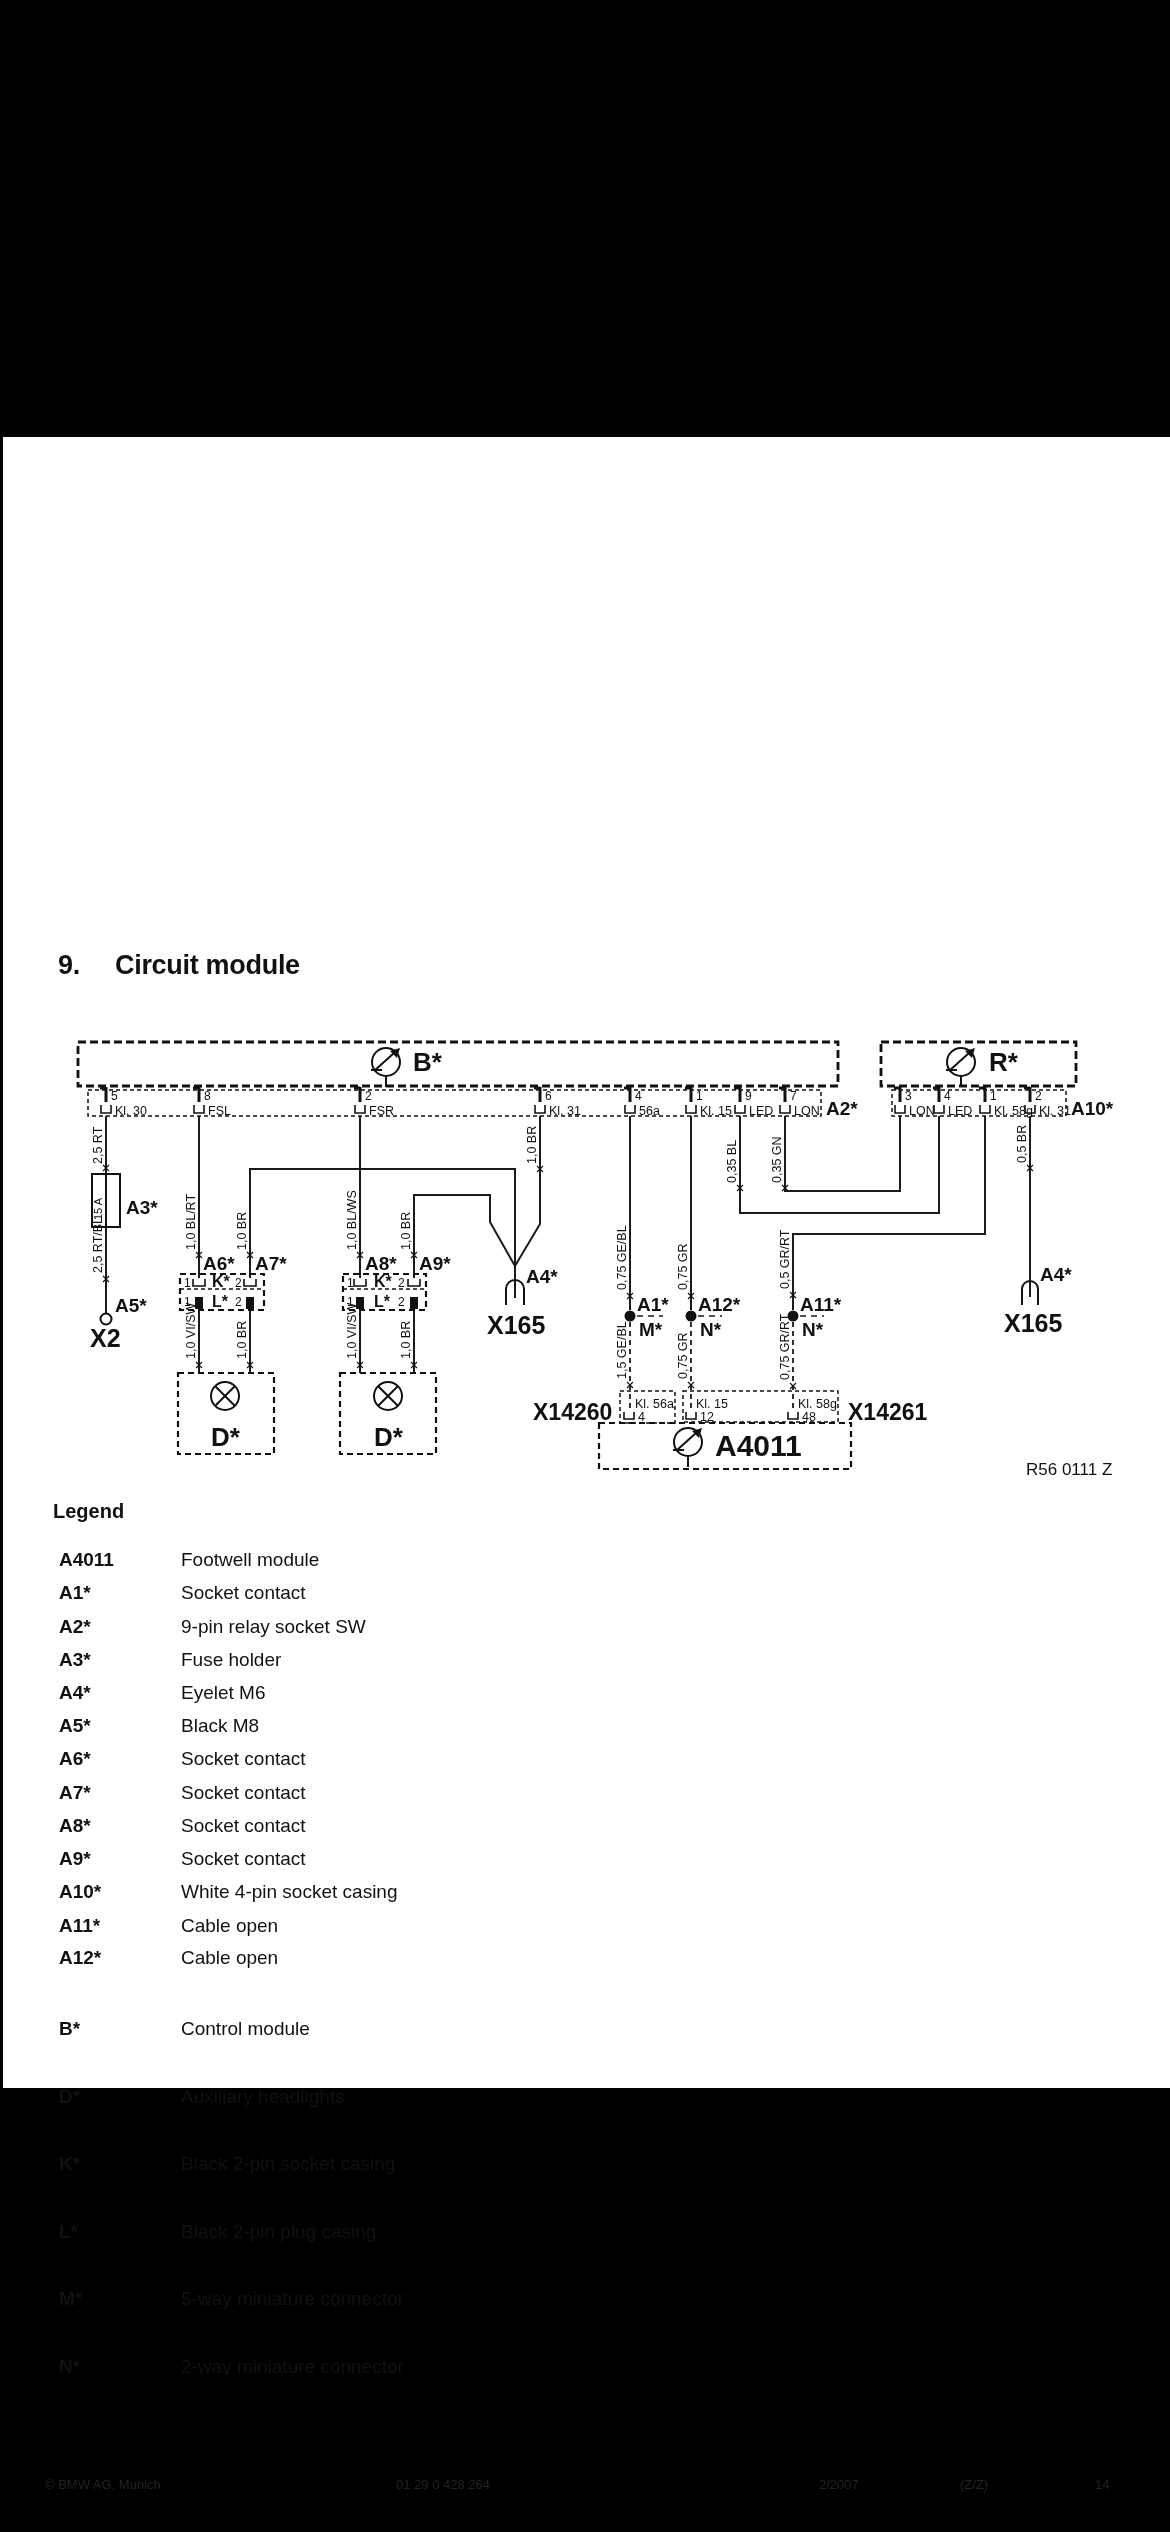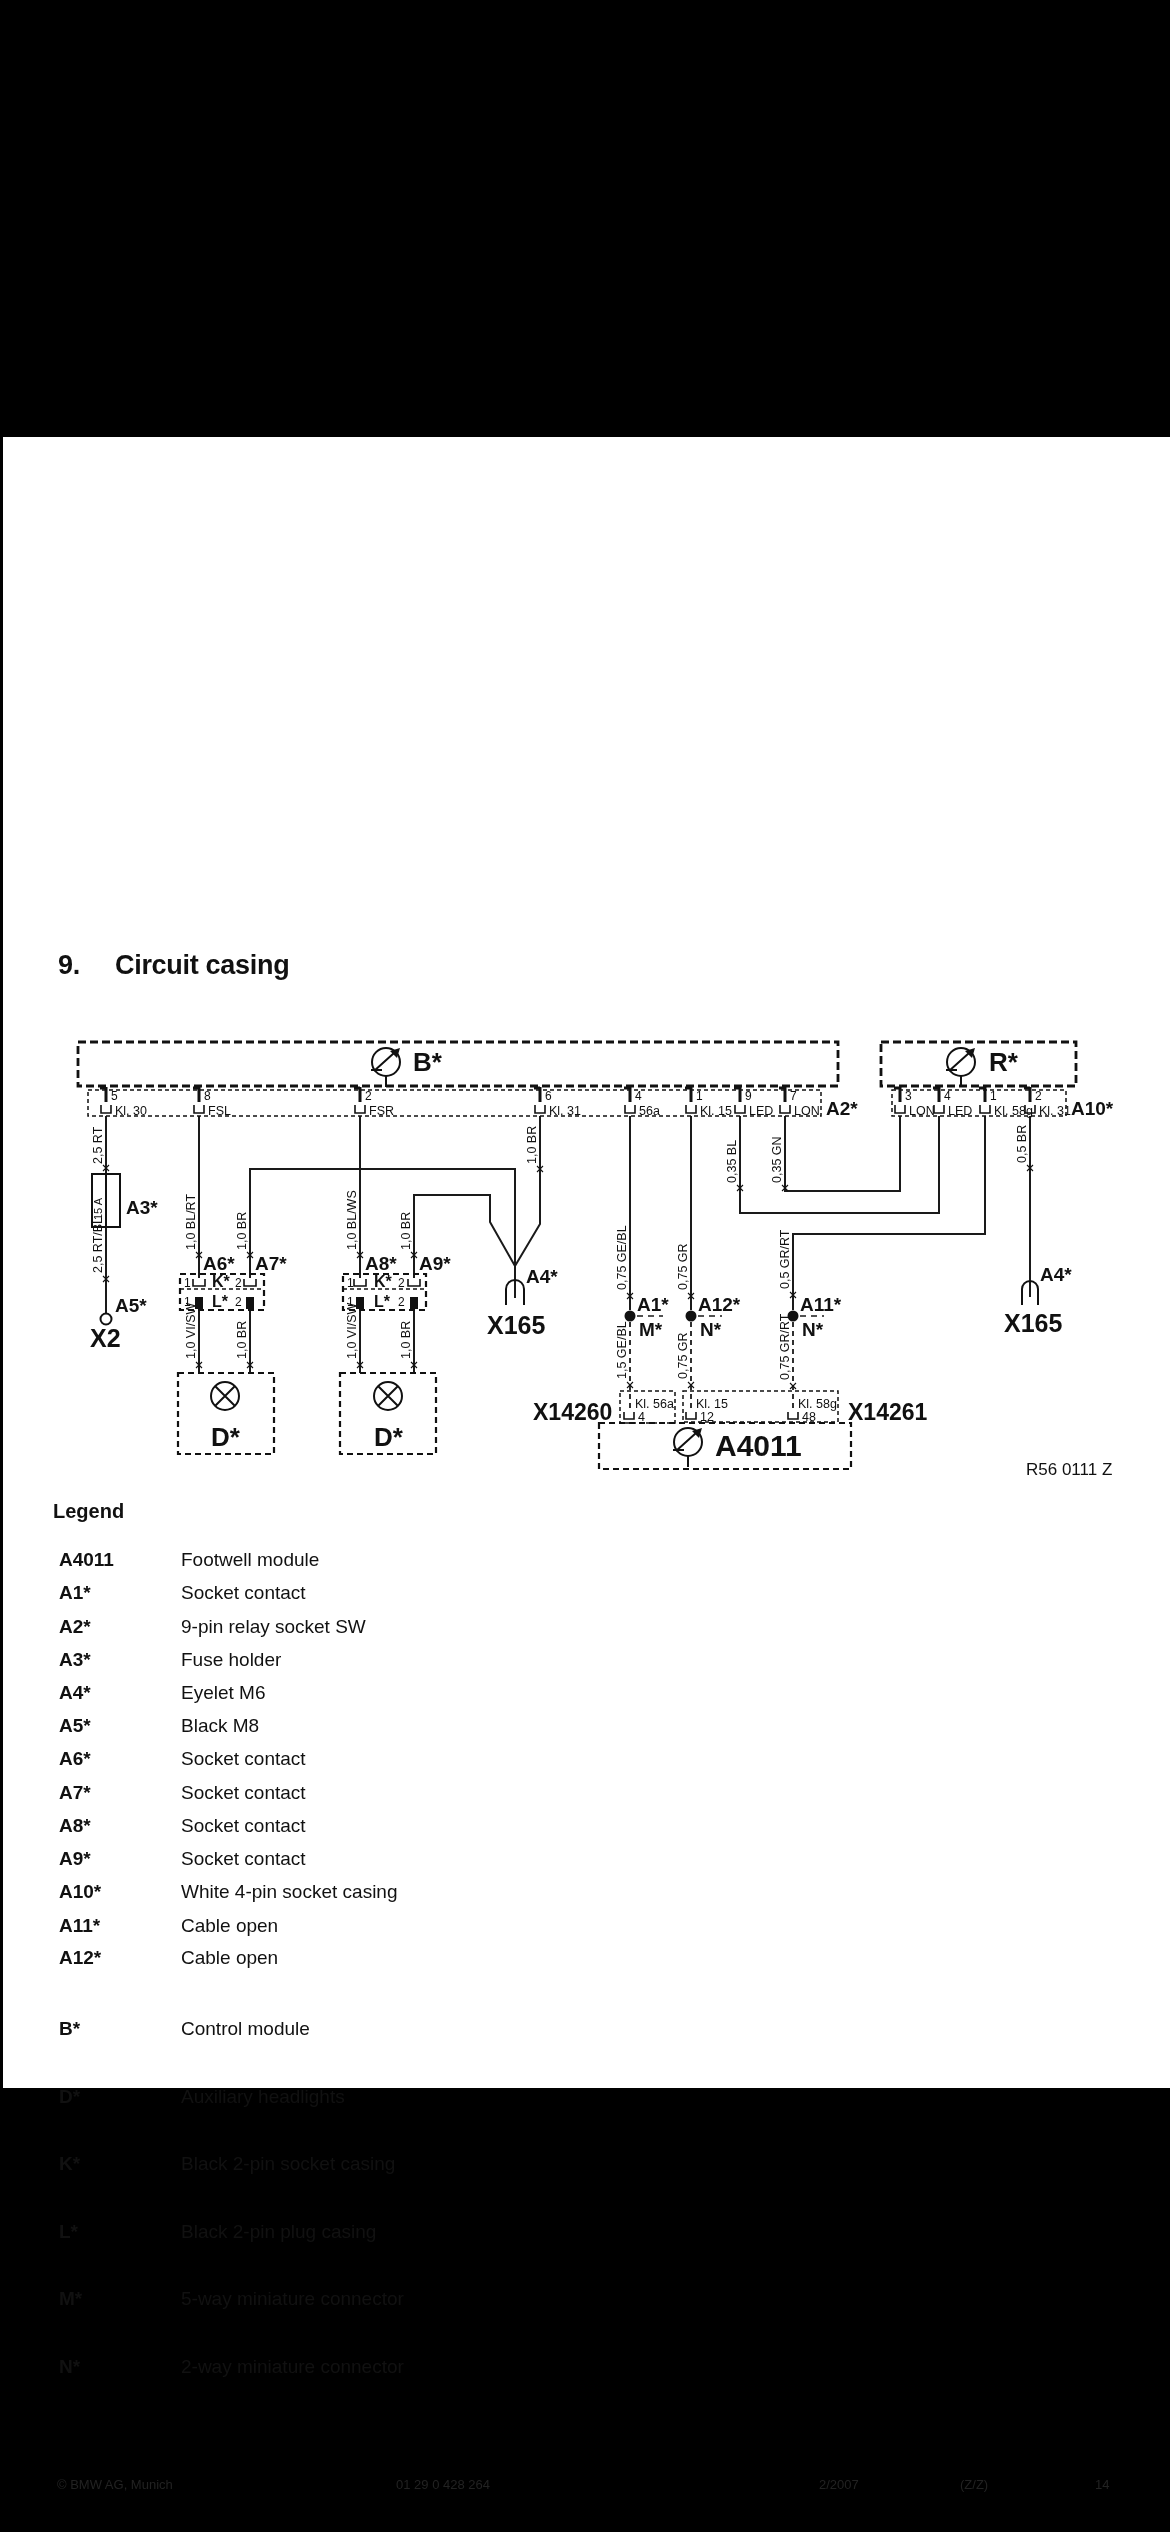--- a/index.html
+++ b/index.html
@@ -26,31 +26,31 @@
   .ref{font-size:19px;font-weight:700;} .ref16{font-size:16px;font-weight:700;}
   .big{font-size:25px;font-weight:700;} .big26{font-size:26px;font-weight:700;}
   .big23{font-size:23px;font-weight:700;} .big30{font-size:30px;font-weight:700;}
   .vlab{font-size:12.5px;}
   .r56{font-size:17px;font-weight:400;}
   .legend-heading{position:absolute;left:50px;top:1063px;font-size:20px;font-weight:700;text-align:right;}
   .lrow{position:absolute;left:0;width:100%;height:24px;}
   .lcode{position:absolute;left:56px;font-size:19px;font-weight:700;}
   .ldesc{position:absolute;left:178px;font-size:19px;font-weight:400;}
   .footer-item{position:absolute;top:2040px;font-size:13px;color:#222;}
-  .f1{left:54px;} .f2{left:393px;} .f3{left:816px;} .f4{left:957px;} .f5{left:1092px;text-align:center;}
+  .f1{left:42px;} .f2{left:393px;} .f3{left:816px;} .f4{left:957px;} .f5{left:1092px;text-align:center;}
 </style>
 </head>
 <body>
 
 <div class="screen">
   <div class="page">
 
     <div class="page-title">
       <span class="tnum">9.</span>
-      <span class="tmain">Circuit casing</span>
+      <span class="tmain">Circuit module</span>
     </div>
 
     <svg class="diagram" width="1170" height="500" viewBox="0 560 1170 500">
 
       <g>
         <path class="w" d="
           M103,679 V737 M103,790 V876
           M196,679 V841 M357,679 V841
           M247,841 V732 H512 V829
           M411,841 V758 H487 V785 L512,829

